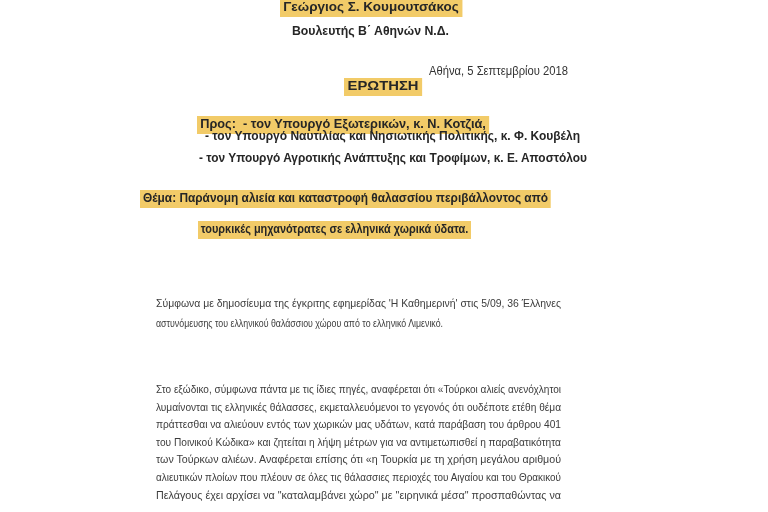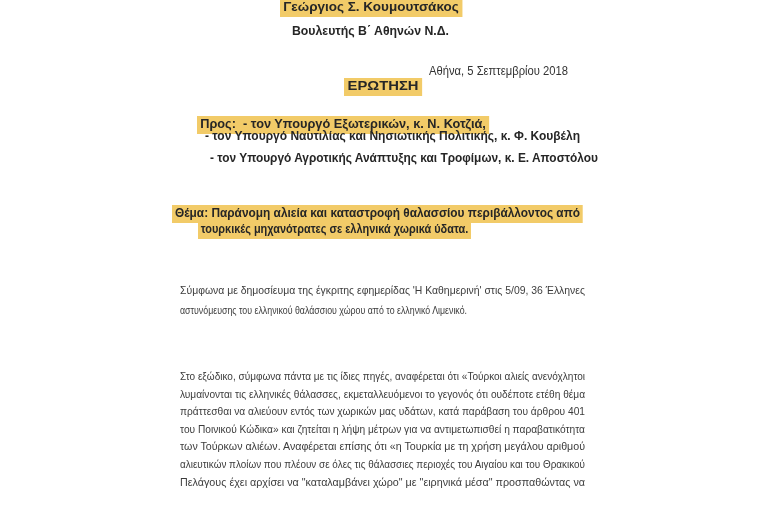--- a/index.html
+++ b/index.html
@@ -32,22 +32,23 @@
   }
   .bold {
     font-weight: bold;
     color: #262626;
   }
   .hdr  { font-size: 12.5px; line-height: 15px; }
   .mid  { font-size: 12px;   line-height: 15px; }
   .body-txt { font-size: 11px; color: #3c3c3c; }
   .para {
     position: absolute;
-    left: 180px;
+    left: 156px;
     width: 405px;
+    margin-top: 13px;
   }
   .pline {
     white-space: pre;
     overflow: visible;
   }
   .para1 .pline { height: 20px;   line-height: 20px; }
   .para2 .pline { height: 17.6px; line-height: 17.6px; }
 </style>
 </head>
 <body>
@@ -59,23 +60,23 @@
   <span class="abs hdr bold" style="left:292px; top:24px;"><span class="fit" style="transform: scaleX(0.982497);">Βουλευτής Β΄ Αθηνών Ν.Δ.</span></span>
 
   <span class="abs mid" style="left:429px; top:64px; color:#333;"><span class="fit" style="transform: scaleX(0.934847);">Αθήνα, 5 Σεπτεμβρίου 2018</span></span>
 
   <span class="abs hdr bold" style="left:344px; top:78px;"><mark class="hl fit" style="transform: scaleX(1.18378);">ΕΡΩΤΗΣΗ</mark></span>
 
   <span class="abs mid bold" style="left:157px; top:116px;margin-left:40px;"><mark class="hl fit" style="transform: scaleX(1.06236);">Προς:  - τον Υπουργό Εξωτερικών, κ. Ν. Κοτζιά,</mark></span>
 
   <span class="abs mid bold" style="left:205px; top:129px;text-align:right;"><span class="fit" style="transform: scaleX(1);">- τον Υπουργό Ναυτιλίας και Νησιωτικής Πολιτικής, κ. Φ. Κουβέλη</span></span>
 
-  <span class="abs mid bold" style="left:210px; top:151px;"><span class="fit" style="transform: scaleX(0.99106);">- τον Υπουργό Αγροτικής Ανάπτυξης και Τροφίμων, κ. Ε. Αποστόλου</span></span>
+  <span class="abs mid bold" style="left:199px; top:151px;"><span class="fit" style="transform: scaleX(0.99106);">- τον Υπουργό Αγροτικής Ανάπτυξης και Τροφίμων, κ. Ε. Αποστόλου</span></span>
 
-  <span class="abs mid bold" style="left:172px; top:190px;margin-top:15px;"><mark class="hl fit" style="transform: scaleX(0.989653);">Θέμα: Παράνομη αλιεία και καταστροφή θαλασσίου περιβάλλοντος από</mark></span>
+  <span class="abs mid bold" style="left:140px; top:190px;"><mark class="hl fit" style="transform: scaleX(0.989653);">Θέμα: Παράνομη αλιεία και καταστροφή θαλασσίου περιβάλλοντος από</mark></span>
 
   <span class="abs mid bold" style="left:198px; top:221px;"><mark class="hl fit" style="transform: scaleX(0.91);">τουρκικές μηχανότρατες σε ελληνικά χωρικά ύδατα.</mark></span>
 
   <div class="para para1 body-txt" style="top:280px;">
     <div class="pline"><span class="fit" style="transform: scaleX(0.946953);">Σύμφωνα με δημοσίευμα της έγκριτης εφημερίδας 'Η Καθημερινή' στις 5/09, 36 Έλληνες</span></div>
     <div class="pline"><span class="fit" style="transform: scaleX(0.800907);">αστυνόμευσης του ελληνικού θαλάσσιου χώρου από το ελληνικό Λιμενικό.</span></div>
   </div>
 
   <div class="para para2 body-txt" style="top:368px;">
     <div class="pline"><span class="fit" style="transform: scaleX(0.910816);">Στο εξώδικο, σύμφωνα πάντα με τις ίδιες πηγές, αναφέρεται ότι «Τούρκοι αλιείς ανενόχλητοι</span></div>

